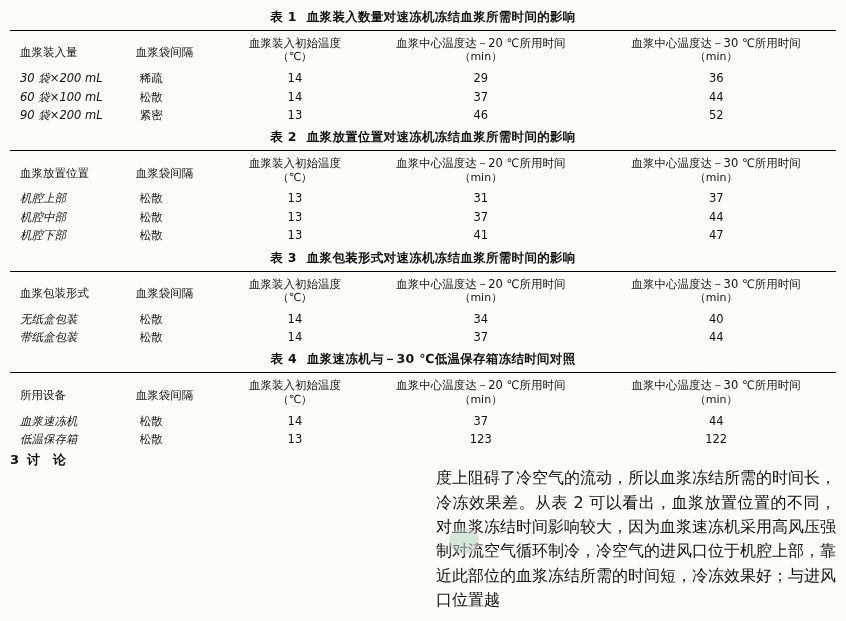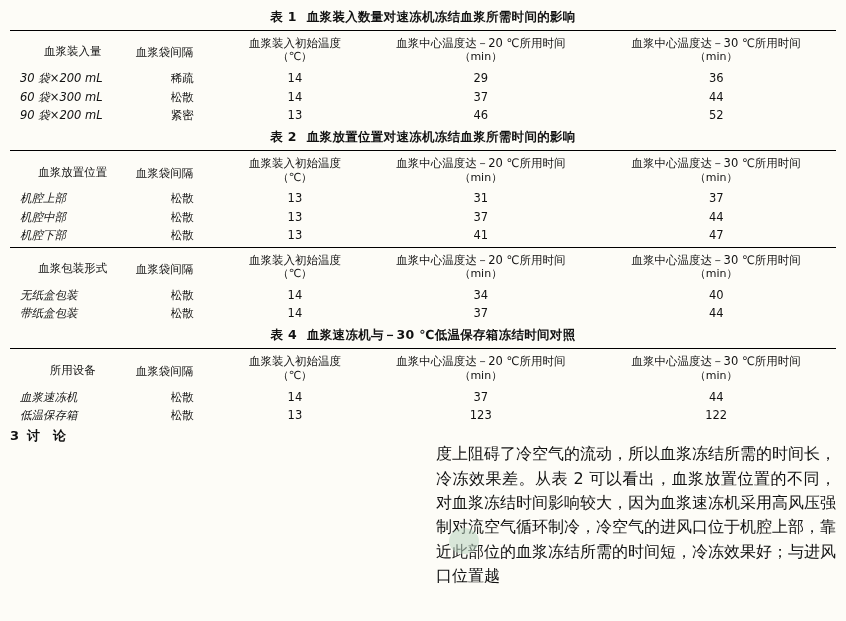--- a/index.html
+++ b/index.html
@@ -66,27 +66,26 @@
   }
   .rule-bot {
     border-top: 1.6px solid #000;
   }
   table.data td.first-col {
     text-align: left;
     padding-left: 10px;
     font-style: italic;
   }
   table.data td.second-col {
-    text-align: center;
+    text-align: left;
     padding-left: 14px;
   }
   table.data th.first-col {
-    text-align: center;
+    text-align: left;
     padding-left: 10px;
-    font-family: Liberation Mono, monospace;
   }
   table.data th.second-col {
     text-align: left;
     padding-left: 10px;
   }
   .body-area {
     display: flex;
     gap: 26px;
     margin-top: 0;
     font-size: 13px;
@@ -158,21 +157,21 @@
       </thead>
       <tbody>
         <tr>
           <td class="first-col rule-mid">30 袋×200 mL</td>
           <td class="second-col rule-mid">稀疏</td>
           <td class="rule-mid">14</td>
           <td class="rule-mid">29</td>
           <td class="rule-mid">36</td>
         </tr>
         <tr>
-          <td class="first-col">60 袋×300 mL</td>
+          <td class="first-col">60 袋×100 mL</td>
           <td class="second-col">松散</td>
           <td>14</td>
           <td>37</td>
           <td>44</td>
         </tr>
         <tr>
           <td class="first-col">90 袋×200 mL</td>
           <td class="second-col">紧密</td>
           <td>13</td>
           <td>46</td>
@@ -234,20 +233,23 @@
           <td>47</td>
         </tr>
         <tr>
           <td class="rule-bot" colspan="5" style="padding:0;height:0"></td>
         </tr>
       </tbody>
     </table>
   </div>
 
   <div class="tbl-block">
+    <div class="tbl-caption">
+      <span class="tno">表 3</span><span>血浆包装形式对速冻机冻结血浆所需时间的影响</span>
+    </div>
     <table class="data">
       <colgroup>
         <col style="width:14%">
           <col style="width:12%">
           <col style="width:17%">
           <col style="width:28%">
           <col style="width:29%">
       </colgroup>
       <thead>
         <tr class="hdr-main rule-top">

